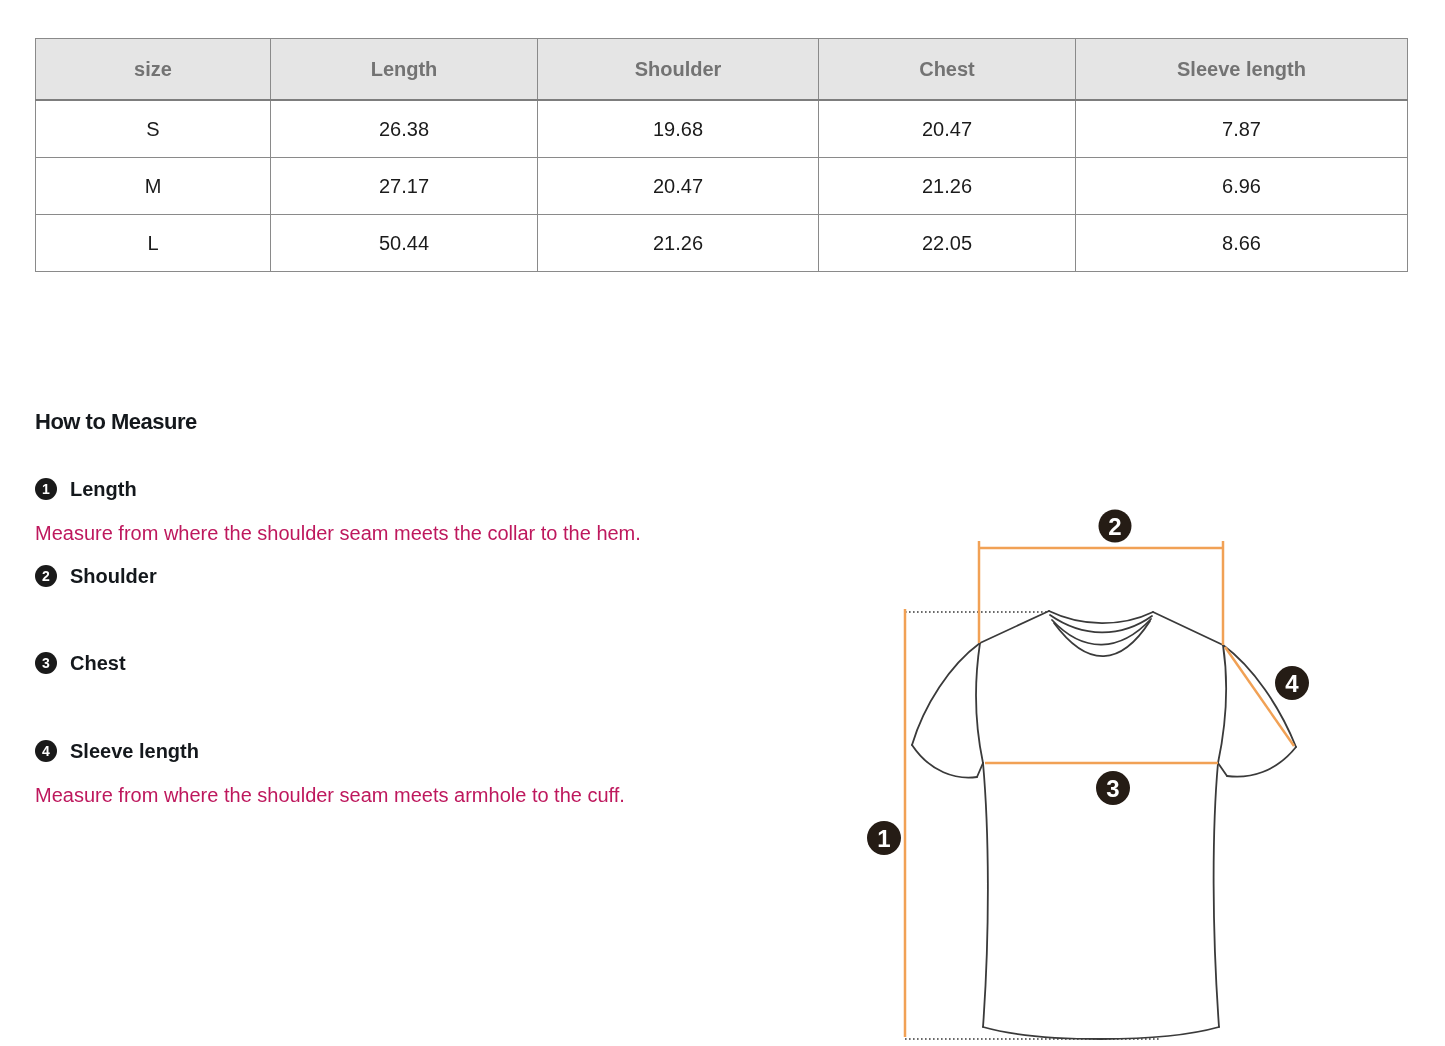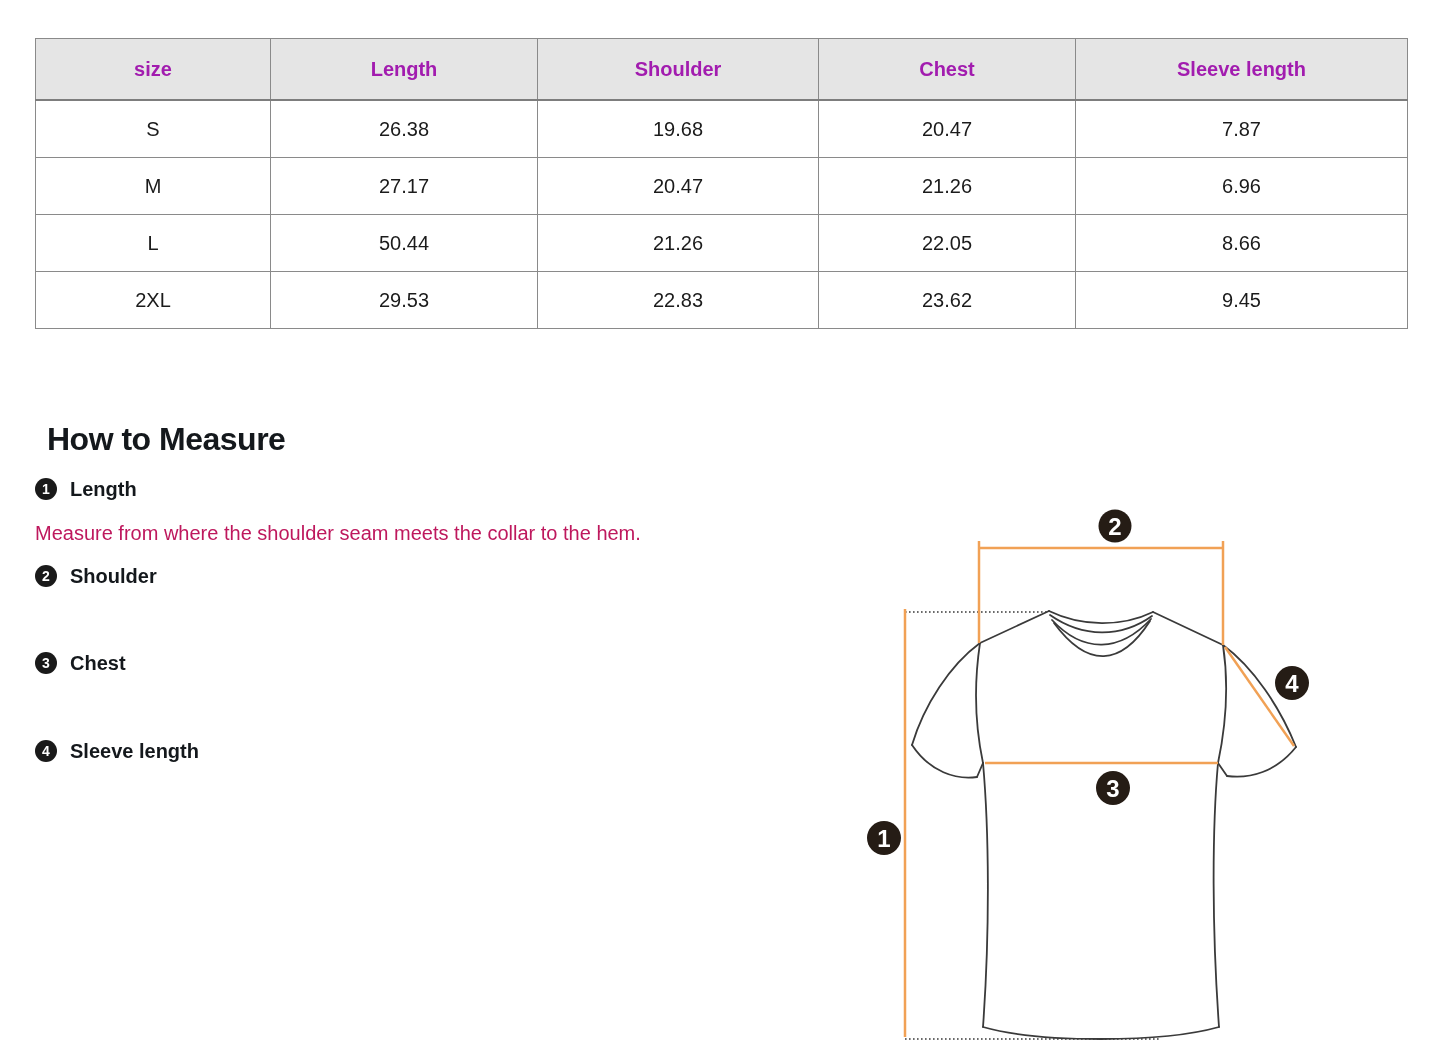--- a/index.html
+++ b/index.html
@@ -2,25 +2,25 @@
 <html><head>
 <meta charset="utf-8">
 <style>
   html,body{margin:0;padding:0;background:#fff;}
   body{font-family:"Liberation Sans","DejaVu Sans",sans-serif;}
   #page{position:relative;width:1445px;height:1046px;background:#fff;overflow:hidden;}
 
   
   .size-table{position:absolute;left:35px;top:38px;width:1372px;border-collapse:collapse;table-layout:fixed;}
   .size-table th,.size-table td{border:1px solid #8a8a8a;text-align:center;vertical-align:middle;padding:0;}
-  .size-table th{background:#e5e5e5;height:60px;font-size:20px;font-weight:700;color:#a21caf;border-bottom:2px solid #7d7d7d;}
+  .size-table th{background:#e5e5e5;height:60px;font-size:20px;font-weight:700;color:#737373;border-bottom:2px solid #7d7d7d;}
   .size-table td{height:56px;font-size:20px;font-weight:400;color:#1b1b1b;}
 
   
-  .howto-title{position:absolute;left:35px;top:409px;margin:12px;font-size:32px;font-weight:800;letter-spacing:-.5px;color:#14181c;}
+  .howto-title{position:absolute;left:35px;top:409px;margin:0;font-size:22px;font-weight:800;letter-spacing:-.5px;color:#14181c;}
   .measure-label{position:absolute;left:35px;height:24px;display:flex;align-items:center;gap:13px;}
   .step-badge{width:22px;height:22px;border-radius:50%;background:#1a1a1a;color:#fff;font-size:14px;font-weight:700;
               display:flex;align-items:center;justify-content:center;flex:0 0 auto;}
   .measure-label .lbl{font-size:20px;font-weight:700;color:#14181c;}
   .measure-desc{position:absolute;left:35px;font-size:20px;color:#be185d;line-height:25px;white-space:nowrap;}
   .pos-l1{top:477px}.pos-d1{top:521px}
   .pos-l2{top:564px}.pos-d2{top:608px}
   .pos-l3{top:651px}.pos-d3{top:695px}
   .pos-l4{top:739px}.pos-d4{top:783px}
 
@@ -70,27 +70,20 @@
         <td>21.26</td>
         <td>6.96</td>
       </tr>
       <tr>
         <td>L</td>
         <td>50.44</td>
         <td>21.26</td>
         <td>22.05</td>
         <td>8.66</td>
       </tr>
-      <tr>
-        <td>2XL</td>
-        <td>29.53</td>
-        <td>22.83</td>
-        <td>23.62</td>
-        <td>9.45</td>
-      </tr>
     </tbody>
   </table>
 
   <h2 class="howto-title">How to Measure</h2>
 
   <div class="measure-label pos-l1">
     <span class="step-badge">1</span>
     <span class="lbl">Length</span>
   </div>
   <div class="measure-desc pos-d1">Measure from where the shoulder seam meets the collar to the hem.</div>
@@ -102,20 +95,21 @@
 
   <div class="measure-label pos-l3">
     <span class="step-badge">3</span>
     <span class="lbl">Chest</span>
   </div>
 
   <div class="measure-label pos-l4">
     <span class="step-badge">4</span>
     <span class="lbl">Sleeve length</span>
   </div>
+  <div class="measure-desc pos-d4">Measure from where the shoulder seam meets armhole to the cuff.</div>
 
   <svg class="diagram" viewBox="0 0 460 546">
 
     <g class="shirt">
       <path d="M189 111 L120 143"></path>
       <path d="M293 112 L363 145"></path>
       <path d="M189 111 C222 127 262 127 293 112"></path>
       <path d="M190 115 C223 138 261 138 292 116"></path>
       <path d="M192 120 C224 154 260 152 291 119"></path>
       <path d="M194 123 C228 169 261 166 290 121"></path>

